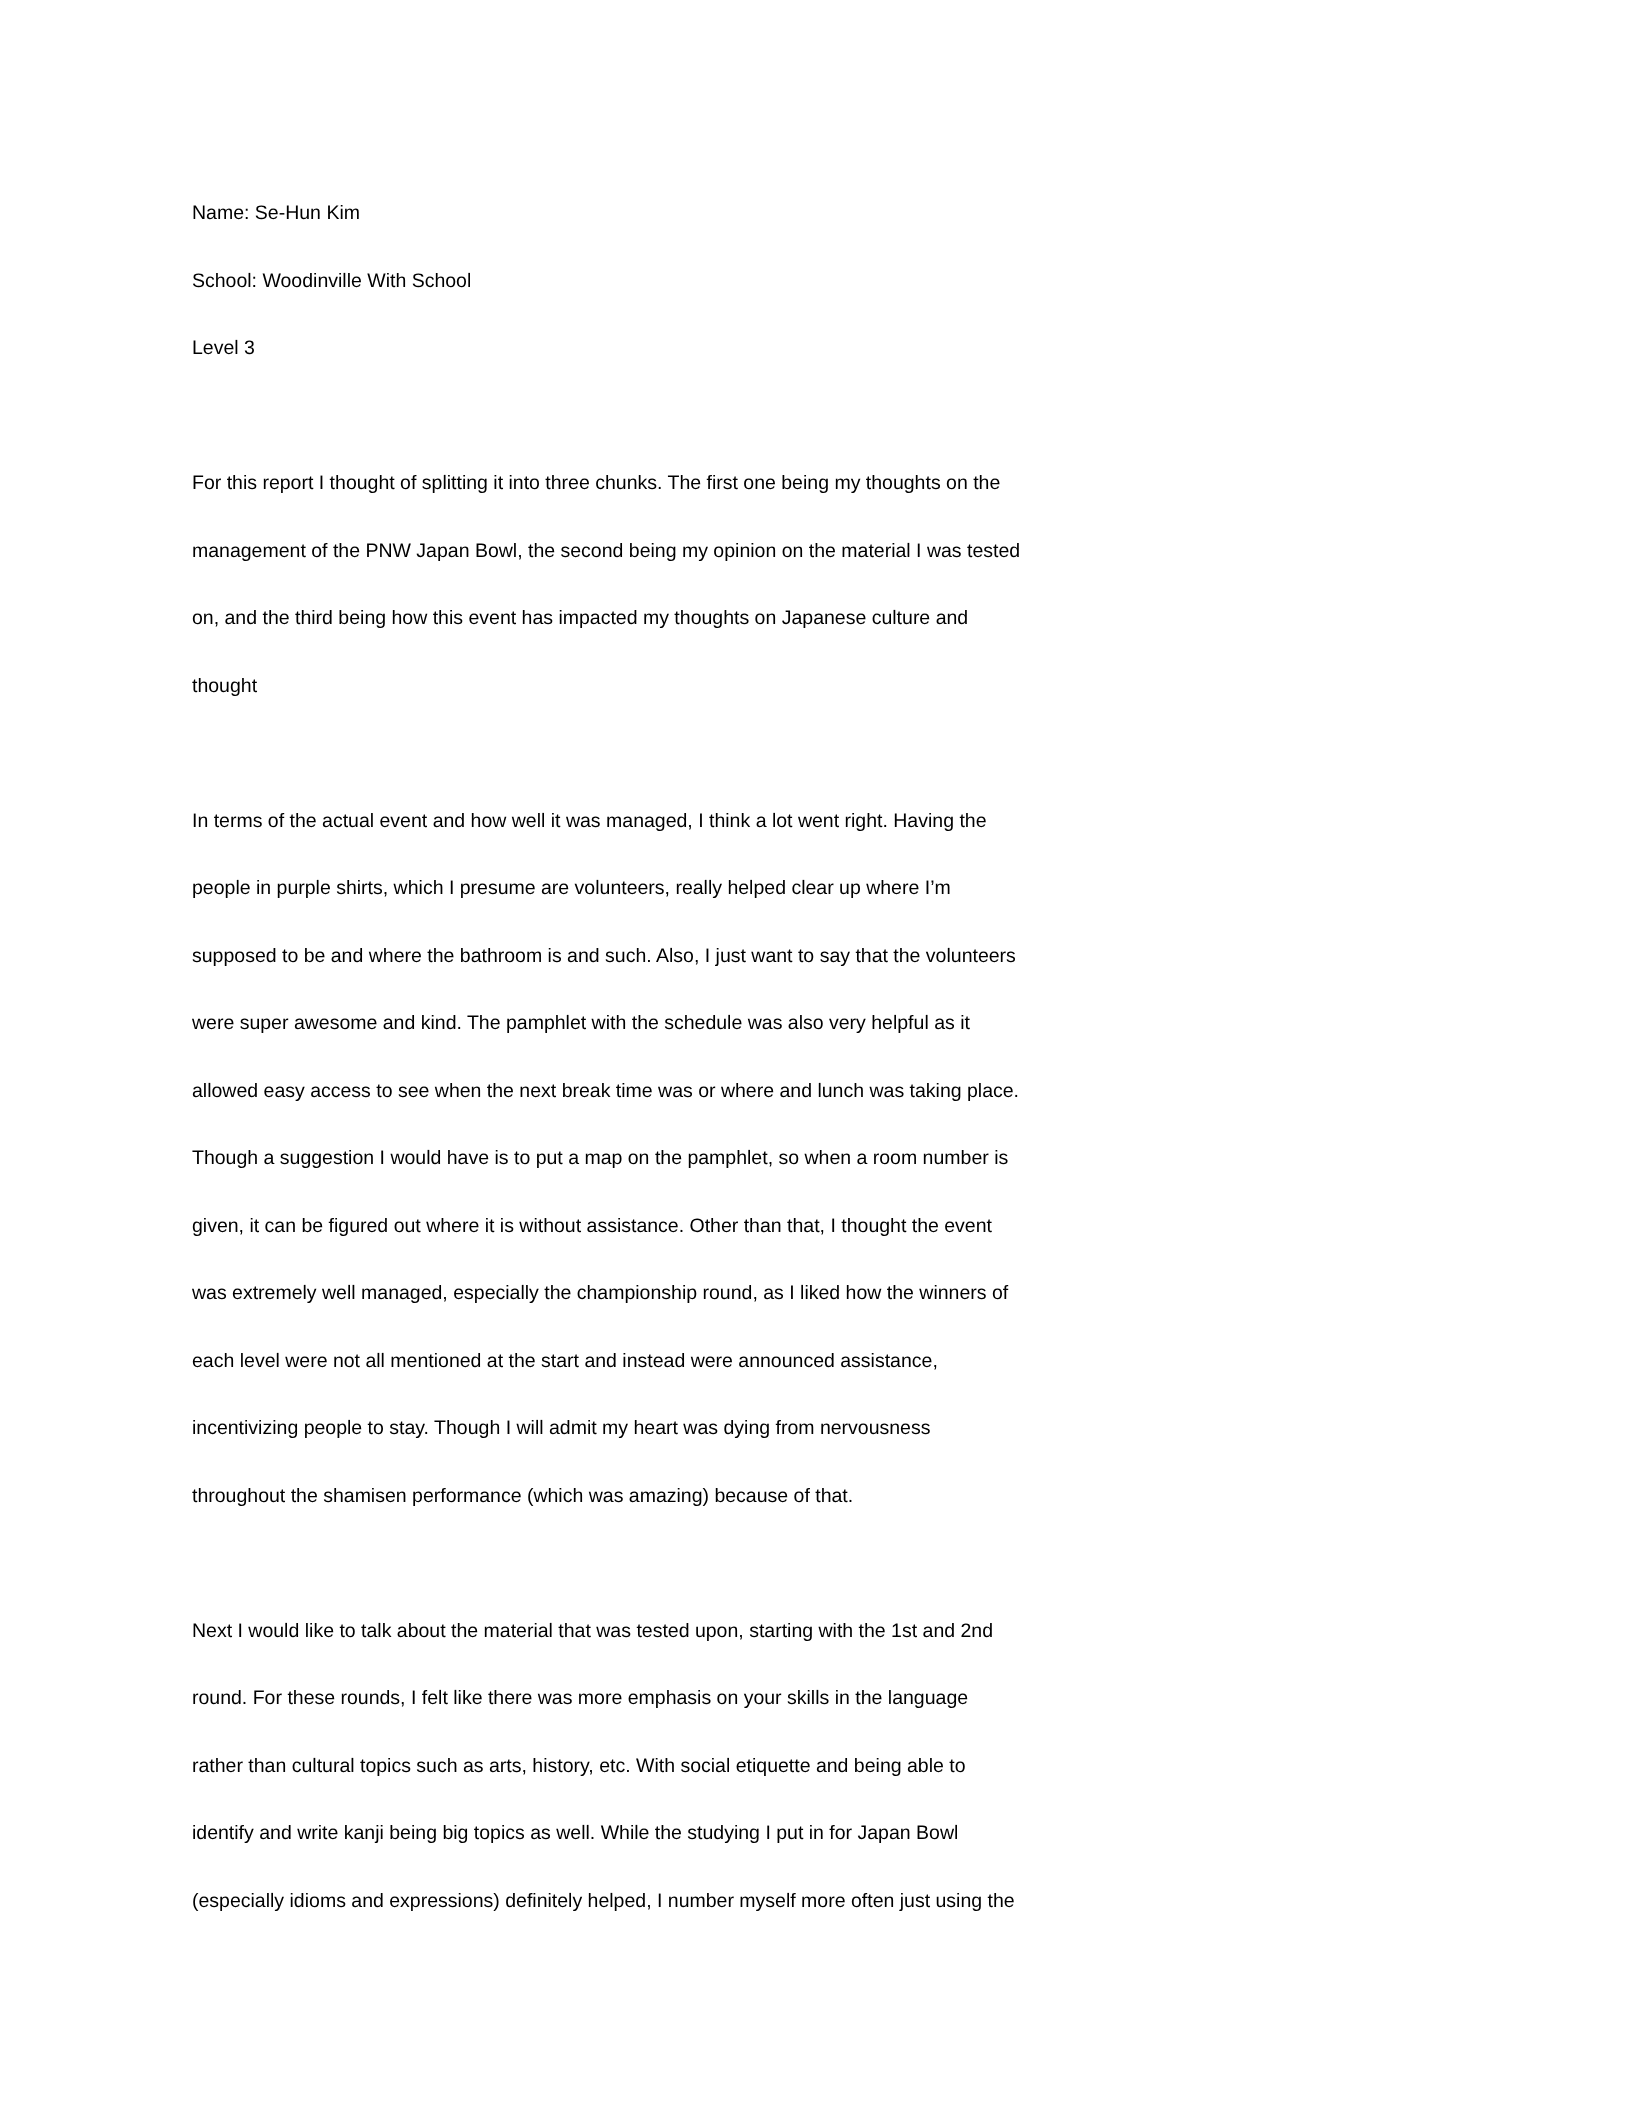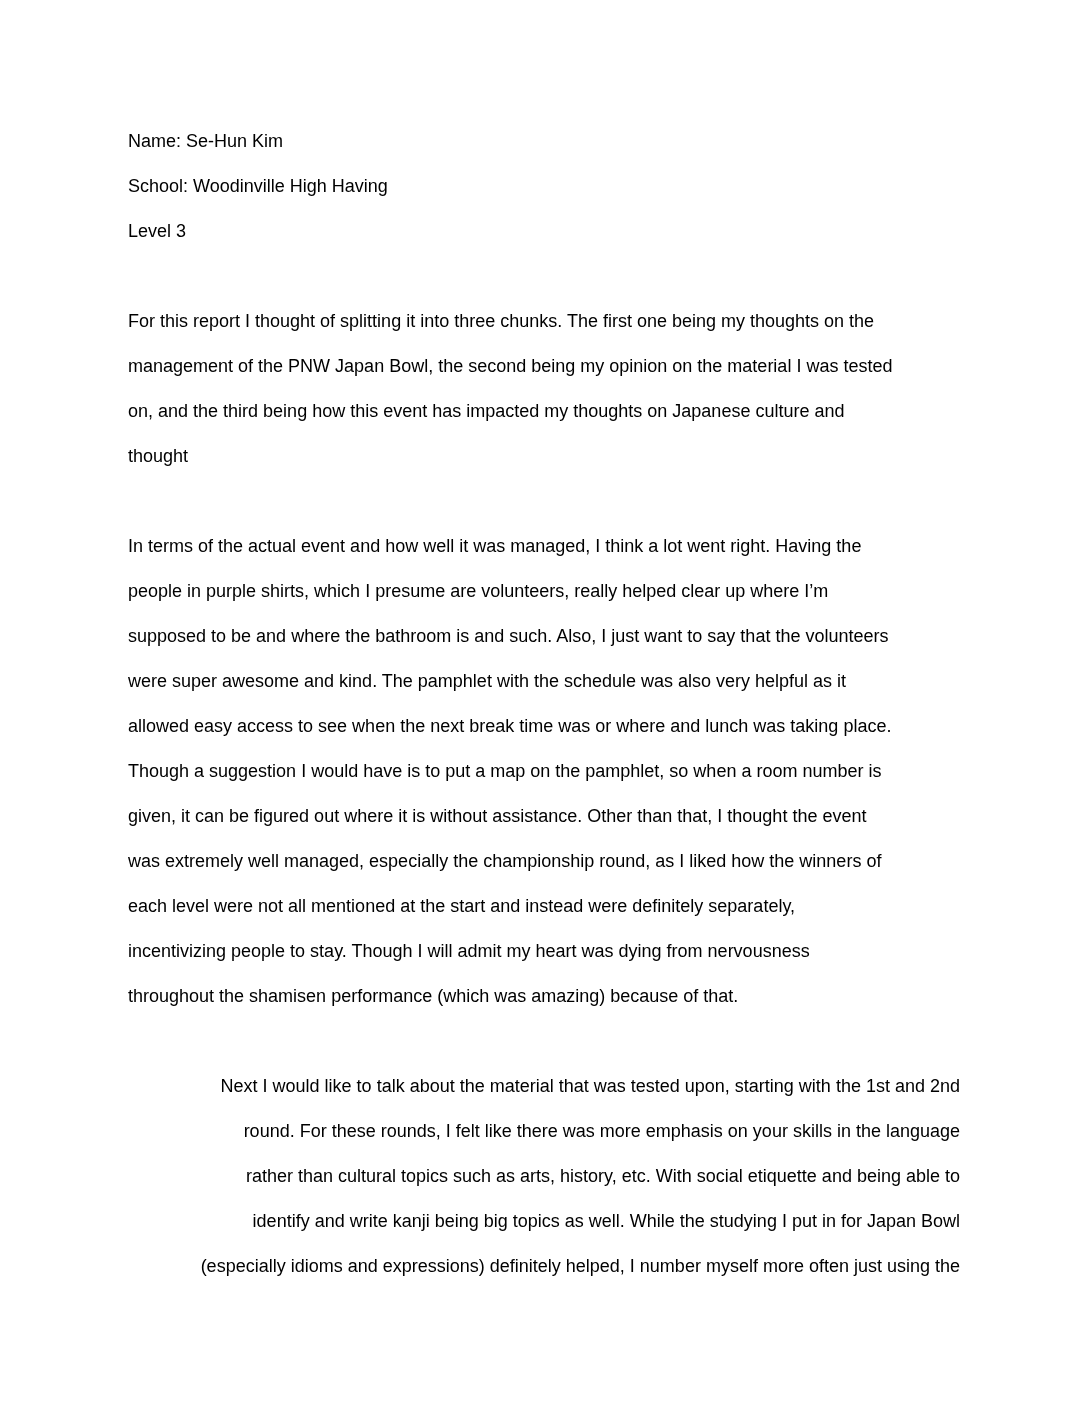--- a/index.html
+++ b/index.html
@@ -8,70 +8,69 @@
     background: #ffffff;
   }
   .page {
     position: relative;
     width: 1088px;
     height: 1408px;
     background: #ffffff;
     box-sizing: border-box;
     padding: 119px 128px 0 128px;
     font-family: "Liberation Sans", sans-serif;
-    font-size: 18px;
+    font-size: 13px;
     line-height: 45px;
     color: #000000;
     overflow: hidden;
   }
   .header-block {
     margin: 0 0 45px 0;
   }
   .header-line {
     margin: 0;
     white-space: nowrap;
   }
   .para {
     margin: 0 0 45px 0;
   }
   .para:last-child {
     margin-bottom: 0;
-    text-align: right;
   }
   .line {
     display: block;
     white-space: nowrap;
   }
 </style>
 </head>
 <body>
 
 <div class="page">
   <div class="header-block">
     <p class="header-line">Name: Se-Hun Kim</p>
-    <p class="header-line">School: Woodinville High Having</p>
+    <p class="header-line">School: Woodinville With School</p>
     <p class="header-line">Level 3</p>
   </div>
   <div>
       <p class="para">
         <span class="line">For this report I thought of splitting it into three chunks. The first one being my thoughts on the</span>
         <span class="line">management of the PNW Japan Bowl, the second being my opinion on the material I was tested</span>
         <span class="line">on, and the third being how this event has impacted my thoughts on Japanese culture and</span>
         <span class="line">thought</span>
       </p>
       <p class="para">
         <span class="line">In terms of the actual event and how well it was managed, I think a lot went right. Having the</span>
         <span class="line">people in purple shirts, which I presume are volunteers, really helped clear up where I’m</span>
         <span class="line">supposed to be and where the bathroom is and such. Also, I just want to say that the volunteers</span>
         <span class="line">were super awesome and kind. The pamphlet with the schedule was also very helpful as it</span>
         <span class="line">allowed easy access to see when the next break time was or where and lunch was taking place.</span>
         <span class="line">Though a suggestion I would have is to put a map on the pamphlet, so when a room number is</span>
         <span class="line">given, it can be figured out where it is without assistance. Other than that, I thought the event</span>
         <span class="line">was extremely well managed, especially the championship round, as I liked how the winners of</span>
-        <span class="line">each level were not all mentioned at the start and instead were definitely separately,</span>
+        <span class="line">each level were not all mentioned at the start and instead were announced assistance,</span>
         <span class="line">incentivizing people to stay. Though I will admit my heart was dying from nervousness</span>
         <span class="line">throughout the shamisen performance (which was amazing) because of that.</span>
       </p>
       <p class="para">
         <span class="line">Next I would like to talk about the material that was tested upon, starting with the 1st and 2nd</span>
         <span class="line">round. For these rounds, I felt like there was more emphasis on your skills in the language</span>
         <span class="line">rather than cultural topics such as arts, history, etc. With social etiquette and being able to</span>
         <span class="line">identify and write kanji being big topics as well. While the studying I put in for Japan Bowl</span>
         <span class="line">(especially idioms and expressions) definitely helped, I number myself more often just using the</span>
       </p>

